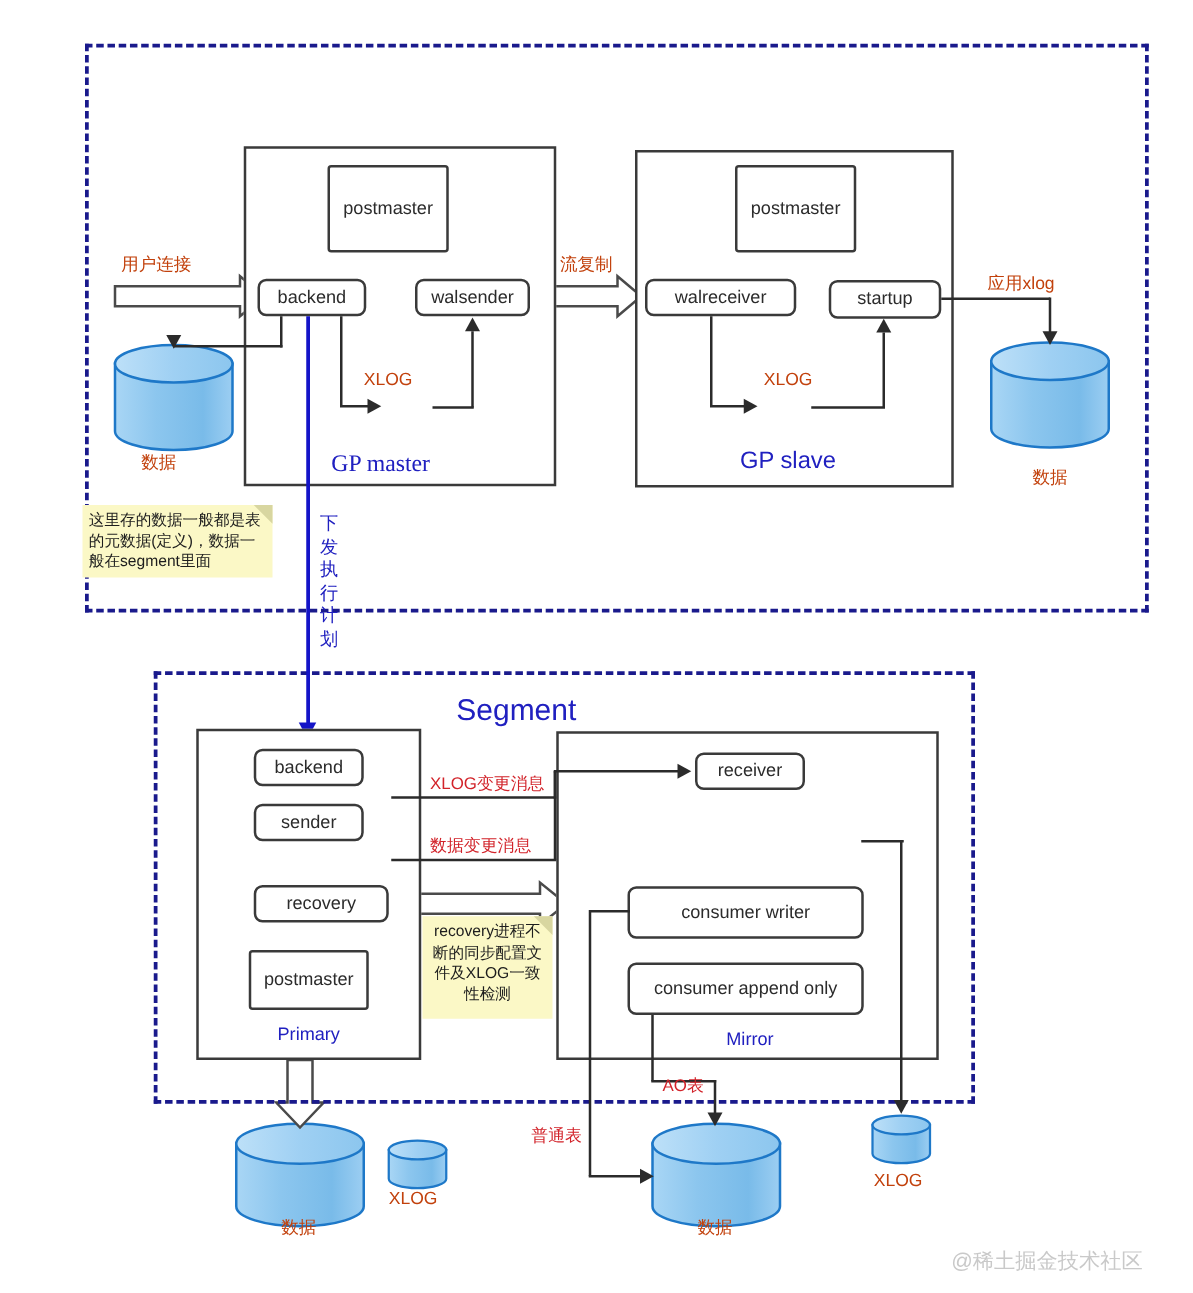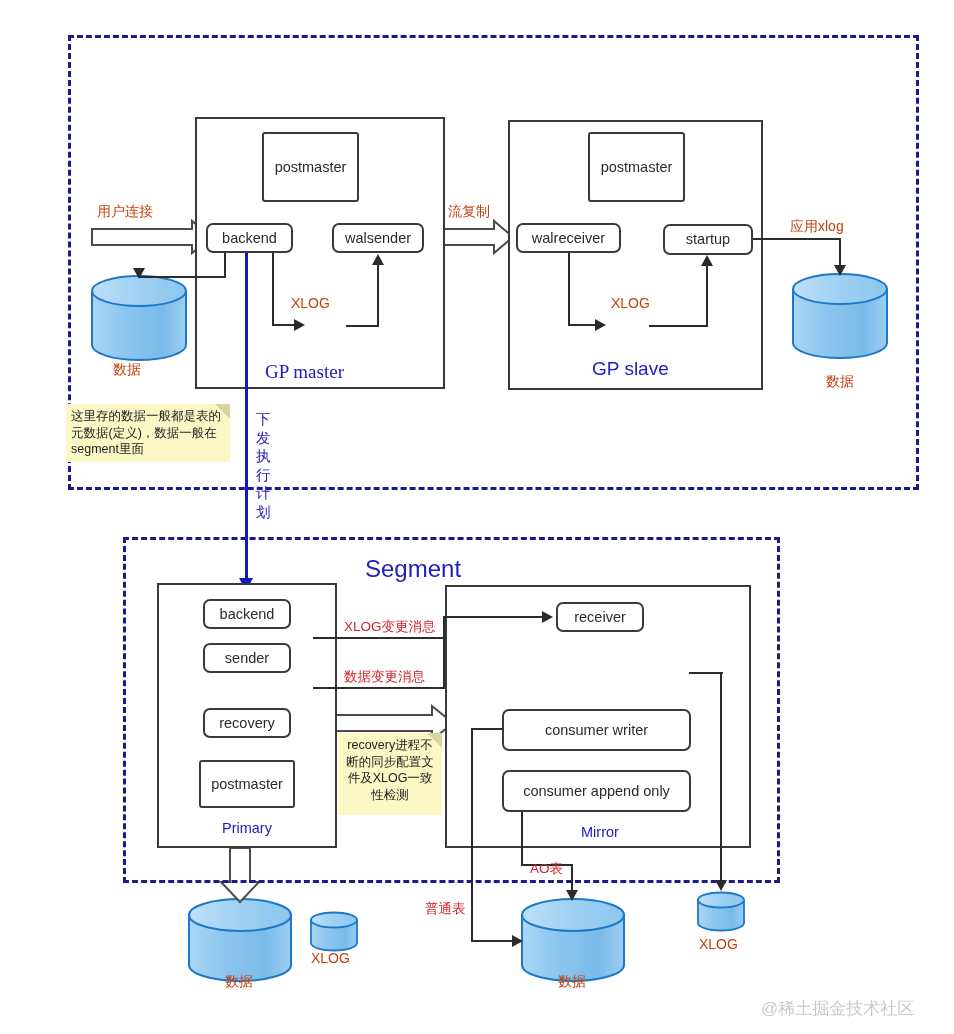--- a/index.html
+++ b/index.html
@@ -258,21 +258,21 @@
 
   <div class="abs ln ln-blue" style="left:245px; top:253px; width:2.5px; height:327px;"></div>
   <div class="abs ah ah-down-blue" style="left:239px; top:578px;"></div>
 
   <div class="abs solid-box" style="left:508px; top:120px; width:255px; height:270px;"></div>
 
   <div class="abs proc square" style="left:588px; top:132px; width:97px; height:70px;">
     <span>postmaster</span>
   </div>
 
-  <div class="abs proc" style="left:516px; top:223px; width:105px; height:30px;">
+  <div class="abs proc" style="left:516px; top:223px; width:121px; height:30px;">
     <span>walreceiver</span>
   </div>
 
   <div class="abs proc" style="left:663px; top:224px; width:90px; height:31px;">
     <span>startup</span>
   </div>
 
   <div class="abs lbl" style="left:611px; top:295px;">
     <span>XLOG</span>
   </div>
@@ -294,21 +294,21 @@
   <div class="abs ah ah-right" style="left:595px; top:319px;"></div>
 
   <div class="abs ln ln-h" style="left:649px; top:325px; width:59px;"></div>
   <div class="abs ln ln-v" style="left:706px; top:266px; height:60px;"></div>
   <div class="abs ah ah-up" style="left:701px; top:255px;"></div>
 
   <div class="abs ln ln-h" style="left:753px; top:238px; width:87px;"></div>
   <div class="abs ln ln-v" style="left:839px; top:238px; height:30px;"></div>
   <div class="abs ah ah-down" style="left:834px; top:265px;"></div>
 
-  <div class="abs note left-align" style="left:66px; top:404px; width:164px; height:58px; position:absolute;">
+  <div class="abs note left-align" style="left:66px; top:404px; width:152px; height:58px; position:absolute;">
     <span>这里存的数据一般都是表的元数据(定义)，数据一般在segment里面</span>
     <span class="note-fold"></span>
   </div>
 
   <div class="abs vtext" style="left:256px; top:410px;">
     <span>下发执行计划</span>
   </div>
 
   <div class="abs section-title big" style="left:365px; top:555px;">
     <span>Segment</span>
@@ -317,21 +317,21 @@
   <div class="abs solid-box" style="left:157px; top:583px; width:180px; height:265px;"></div>
 
   <div class="abs proc" style="left:203px; top:599px; width:88px; height:30px;">
     <span>backend</span>
   </div>
 
   <div class="abs proc" style="left:203px; top:643px; width:88px; height:30px;">
     <span>sender</span>
   </div>
 
-  <div class="abs proc" style="left:203px; top:708px; width:88px; height:30px;">
+  <div class="abs proc" style="left:203px; top:708px; width:108px; height:30px;">
     <span>recovery</span>
   </div>
 
   <div class="abs proc square" style="left:199px; top:760px; width:96px; height:48px;">
     <span>postmaster</span>
   </div>
 
   <div class="abs sub-title" style="left:222px; top:820px;">
     <span>Primary</span>
   </div>

